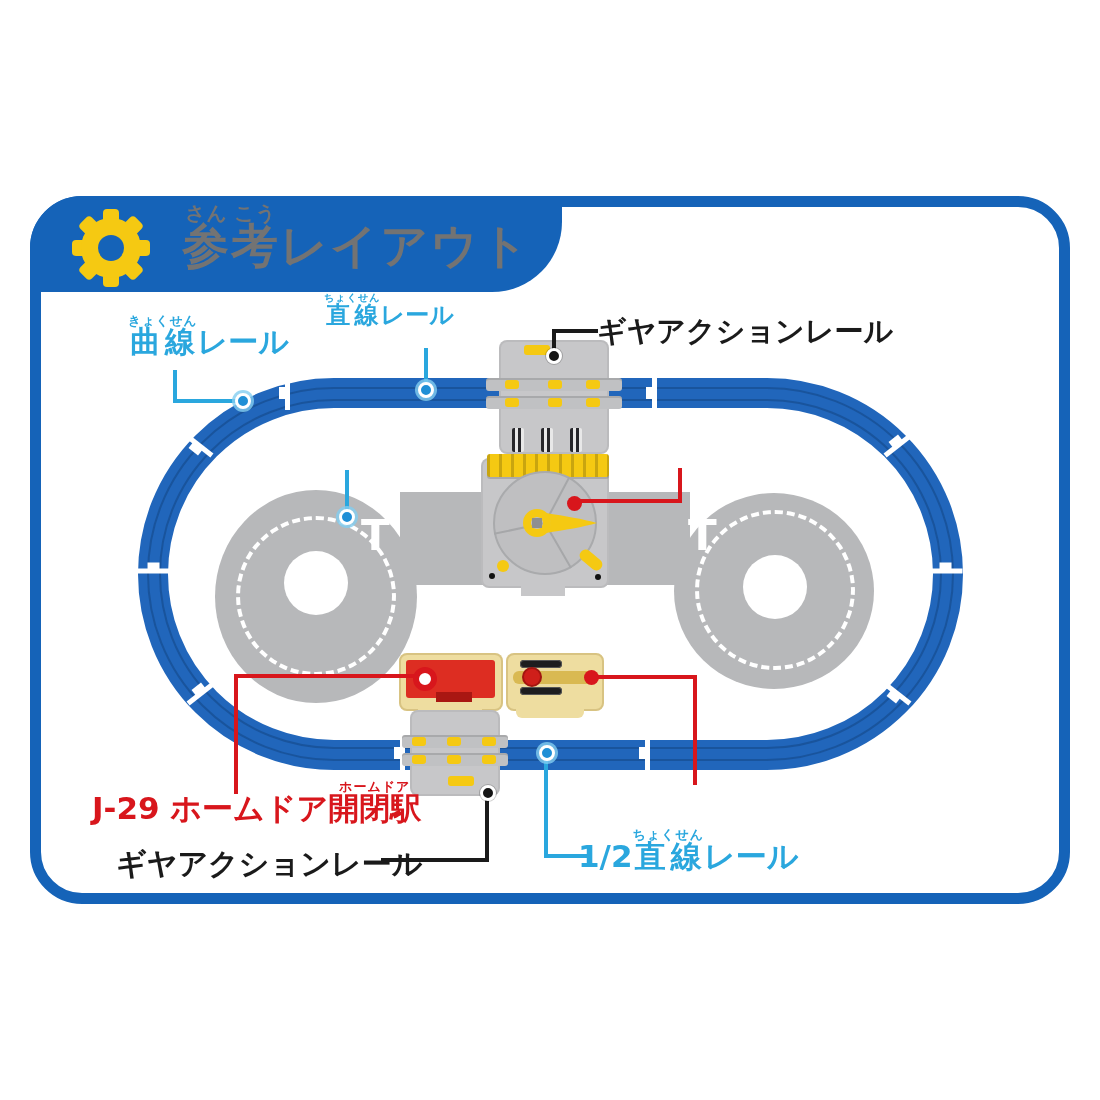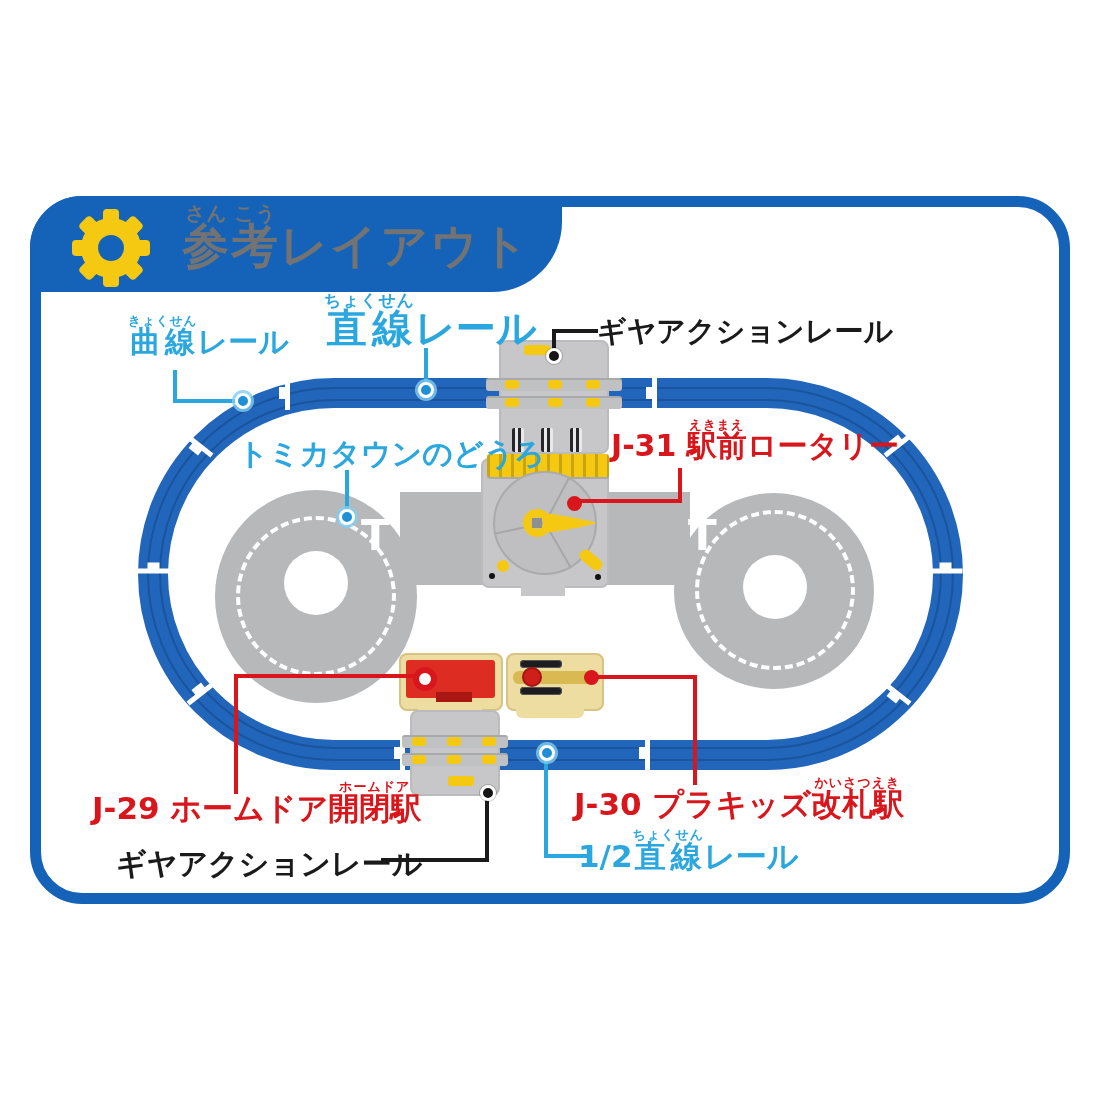--- a/index.html
+++ b/index.html
@@ -169,23 +169,20 @@
   <div class="dot dot-blue abs" style="left:418px;top:382px;"></div>
   <div class="dot dot-blue abs" style="left:339px;top:509px;"></div>
   <div class="dot dot-blue abs" style="left:539px;top:745px;"></div>
   <div class="dot dot-black abs" style="left:546px;top:348px;"></div>
   <div class="dot dot-black abs" style="left:480px;top:785px;"></div>
   <div class="dot dot-red abs" style="left:567px;top:496px;"></div>
   <div class="dot dot-red abs" style="left:584px;top:670px;"></div>
   <div class="ring-red abs" style="left:413px;top:667px;"></div>
 
   <div class="lbl c-blue" style="left:128px;top:314px;font-size:30px;"><ruby>曲線<rt>きょくせん</rt></ruby><ruby>レール<rt></rt></ruby></div>
-  <div class="lbl c-blue" style="left:324px;top:292px;font-size:40px;"><ruby>直線<rt>ちょくせん</rt></ruby><ruby>レール<rt></rt></ruby></div>
+  <div class="lbl c-blue" style="left:324px;top:292px;font-size:24px;"><ruby>直線<rt>ちょくせん</rt></ruby><ruby>レール<rt></rt></ruby></div>
   <div class="lbl c-black" style="left:597px;top:316px;font-size:29px;"><ruby>ギヤアクションレール<rt></rt></ruby></div>
-  <div class="lbl c-blue" style="left:238px;top:438px;font-size:30px;"><ruby>トミカタウンのどうろ<rt></rt></ruby></div>
-  <div class="lbl c-red" style="left:611px;top:418px;font-size:30px;"><ruby>J-31 <rt></rt></ruby><ruby>駅前<rt>えきまえ</rt></ruby><ruby>ロータリー<rt></rt></ruby></div>
   <div class="lbl c-red" style="left:92px;top:780px;font-size:31px;"><ruby>J-29 ホームドア<rt></rt></ruby><ruby>開閉駅<rt>ホームドア</rt></ruby></div>
   <div class="lbl c-black" style="left:116px;top:848px;font-size:30px;"><ruby>ギヤアクションレール<rt></rt></ruby></div>
-  <div class="lbl c-red" style="left:574px;top:776px;font-size:31px;"><ruby>J-30 プラキッズ<rt></rt></ruby><ruby>改札駅<rt>かいさつえき</rt></ruby></div>
   <div class="lbl c-blue" style="left:578px;top:828px;font-size:31px;"><ruby>1/2<rt></rt></ruby><ruby>直線<rt>ちょくせん</rt></ruby><ruby>レール<rt></rt></ruby></div>
 
 
 </div>
 
 </body></html>

